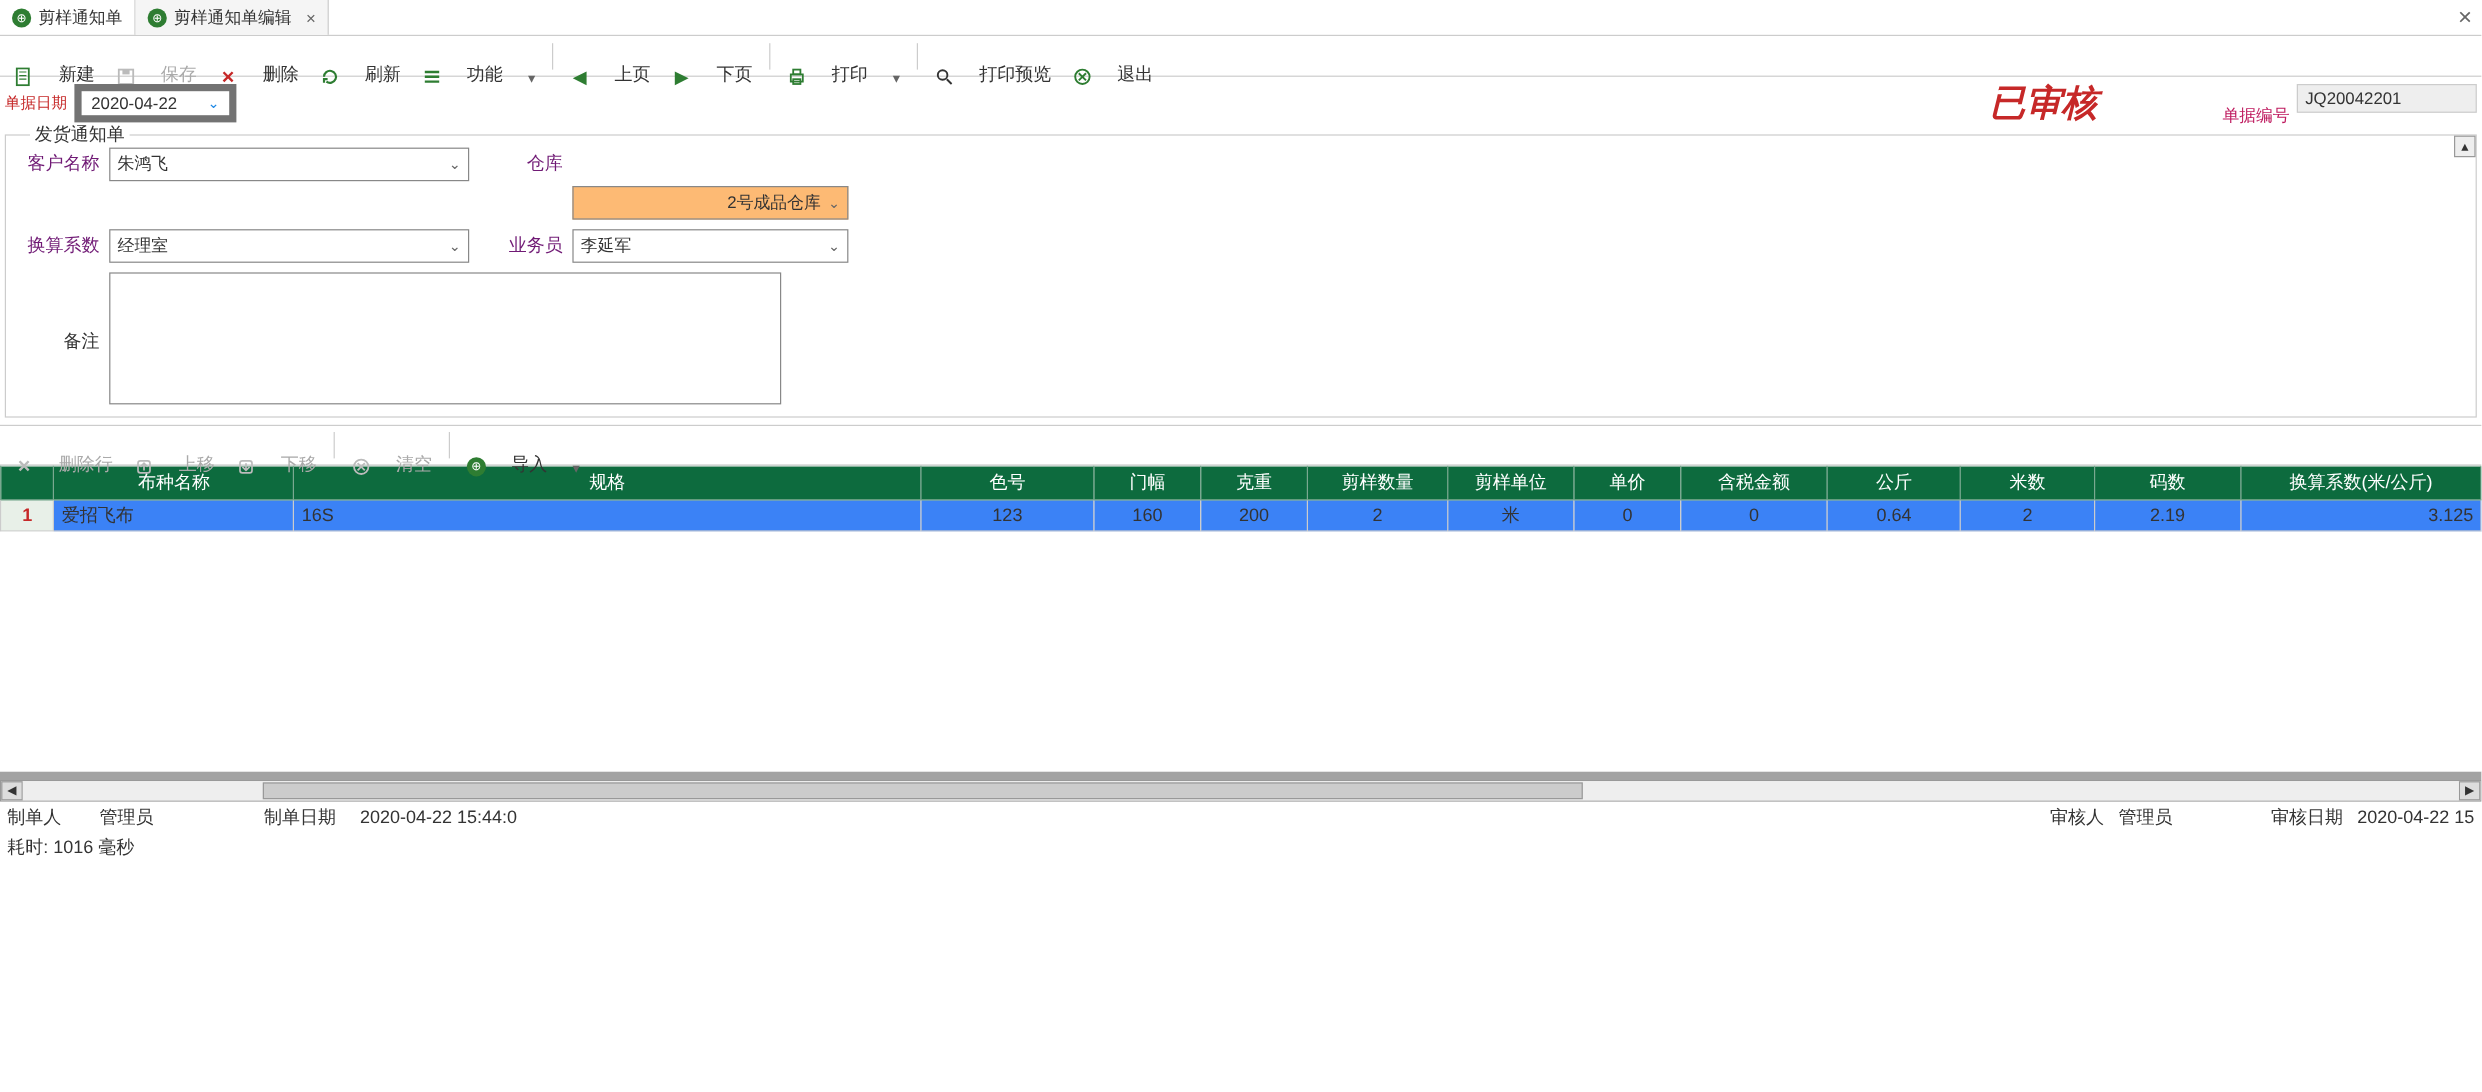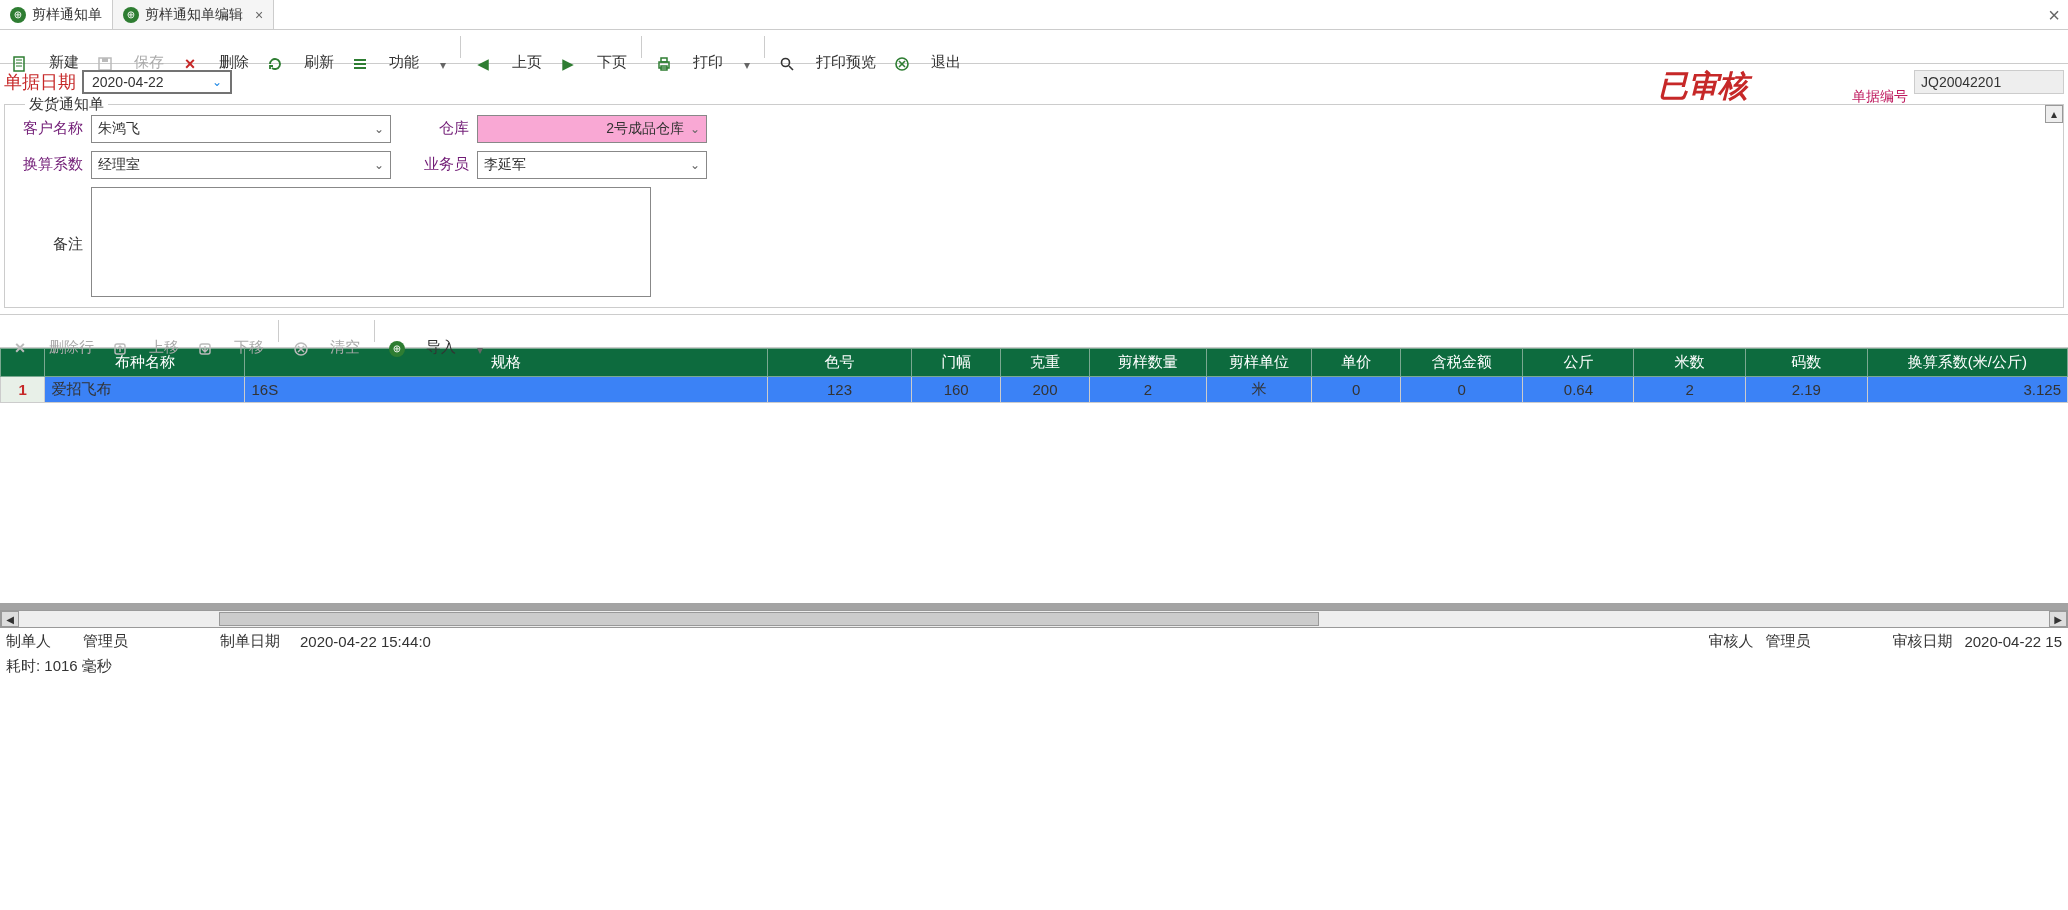--- a/index.html
+++ b/index.html
@@ -14,36 +14,36 @@
 
 
 .toolbar { display: flex; align-items: center; height: 34px; border-bottom: 1px solid #ccc; padding: 0 4px; gap: 2px; }
 .tb-btn { display: flex; align-items: flex-end; gap: 21px; padding: 2px 8px; cursor: pointer; border-radius: 2px; font-size: 15px; margin-top: 32px; }
 .tb-btn.disabled { color: #aaa; cursor: default; }
 .tb-sep { width: 1px; height: 22px; background: #ccc; margin: 0 4px; }
 .icon-box { width: 16px; height: 16px; display: inline-flex; align-items: center; justify-content: center; }
 
 
 .header-row { display: flex; align-items: center; padding: 6px 4px; gap: 6px; position: relative; }
-.date-input { border: 2px solid #737373; padding: 2px 8px; width: 150px; display: flex; align-items: center; justify-content: space-between; }
-.label-red { color: #c62828; font-size: 18px; }
+.date-input { border: 6px solid #737373; padding: 2px 8px; width: 135px; display: flex; align-items: center; justify-content: space-between; }
+.label-red { color: #c62828; font-size: 13px; }
 .audit-stamp { position: absolute; right: 320px; top: 2px; font-family: "STKaiti", "KaiTi", serif; font-size: 30px; font-weight: bold; color: #c62828; font-style: italic; }
 .doc-no-label { position: absolute; right: 160px; top: 24px; color: #be185d; }
 .doc-no-value { position: absolute; right: 4px; top: 6px; width: 150px; padding: 3px 6px; background: #eee; border: 1px solid #ccc; }
 
 
 .fieldset { border: 1px solid #ccc; margin: 4px; padding: 10px 8px; position: relative; }
 .fieldset-legend { position: absolute; top: -10px; left: 20px; background: #fff; padding: 0 4px; font-size: 15px; }
 .collapse-btn { position: absolute; top: 0px; right: 0px; width: 18px; height: 18px; border: 1px solid #999; background: #eee; display: flex; align-items: center; justify-content: center; font-size: 12px; cursor: pointer; }
 
 .form-grid { display: grid; grid-template-columns: 70px 300px 70px 230px; gap: 8px 8px; align-items: flex-start; }
 .form-grid .label { text-align: right; padding-top: 4px; font-size: 15px; }
 .form-grid .label.red { color: #701a75; }
 .select-box { border: 1px solid #888; padding: 3px 6px; display: flex; align-items: center; justify-content: space-between; background: #fff; cursor: pointer; height: 28px; }
-.select-box.disabled { background: #f9a8d4; }
+.select-box.disabled { background: #fdba74; margin-top: 32px; }
 .textarea-box { border: 1px solid #888; height: 110px; width: 560px; grid-column: 2 / span 3; background: #fff; padding: 4px; }
 
 
 .sub-toolbar { display: flex; align-items: center; height: 34px; border-top: 1px solid #ccc; border-bottom: 1px solid #ccc; padding: 0 4px; gap: 2px; margin-top: 6px; }
 
 
 .table-wrap { overflow: auto; border-bottom: 7px solid #a3a3a3; }
 table { border-collapse: collapse; width: 100%; table-layout: fixed; }
 th { background: #0d6b3e; color: #fff; border: 1px solid #7aa890; padding: 4px 6px; font-weight: normal; font-size: 15px; text-align: center; height: 28px; }
 td { border: 1px solid #ccc; padding: 3px 6px; font-size: 15px; text-align: center; height: 26px; background: #3b82f6; }

